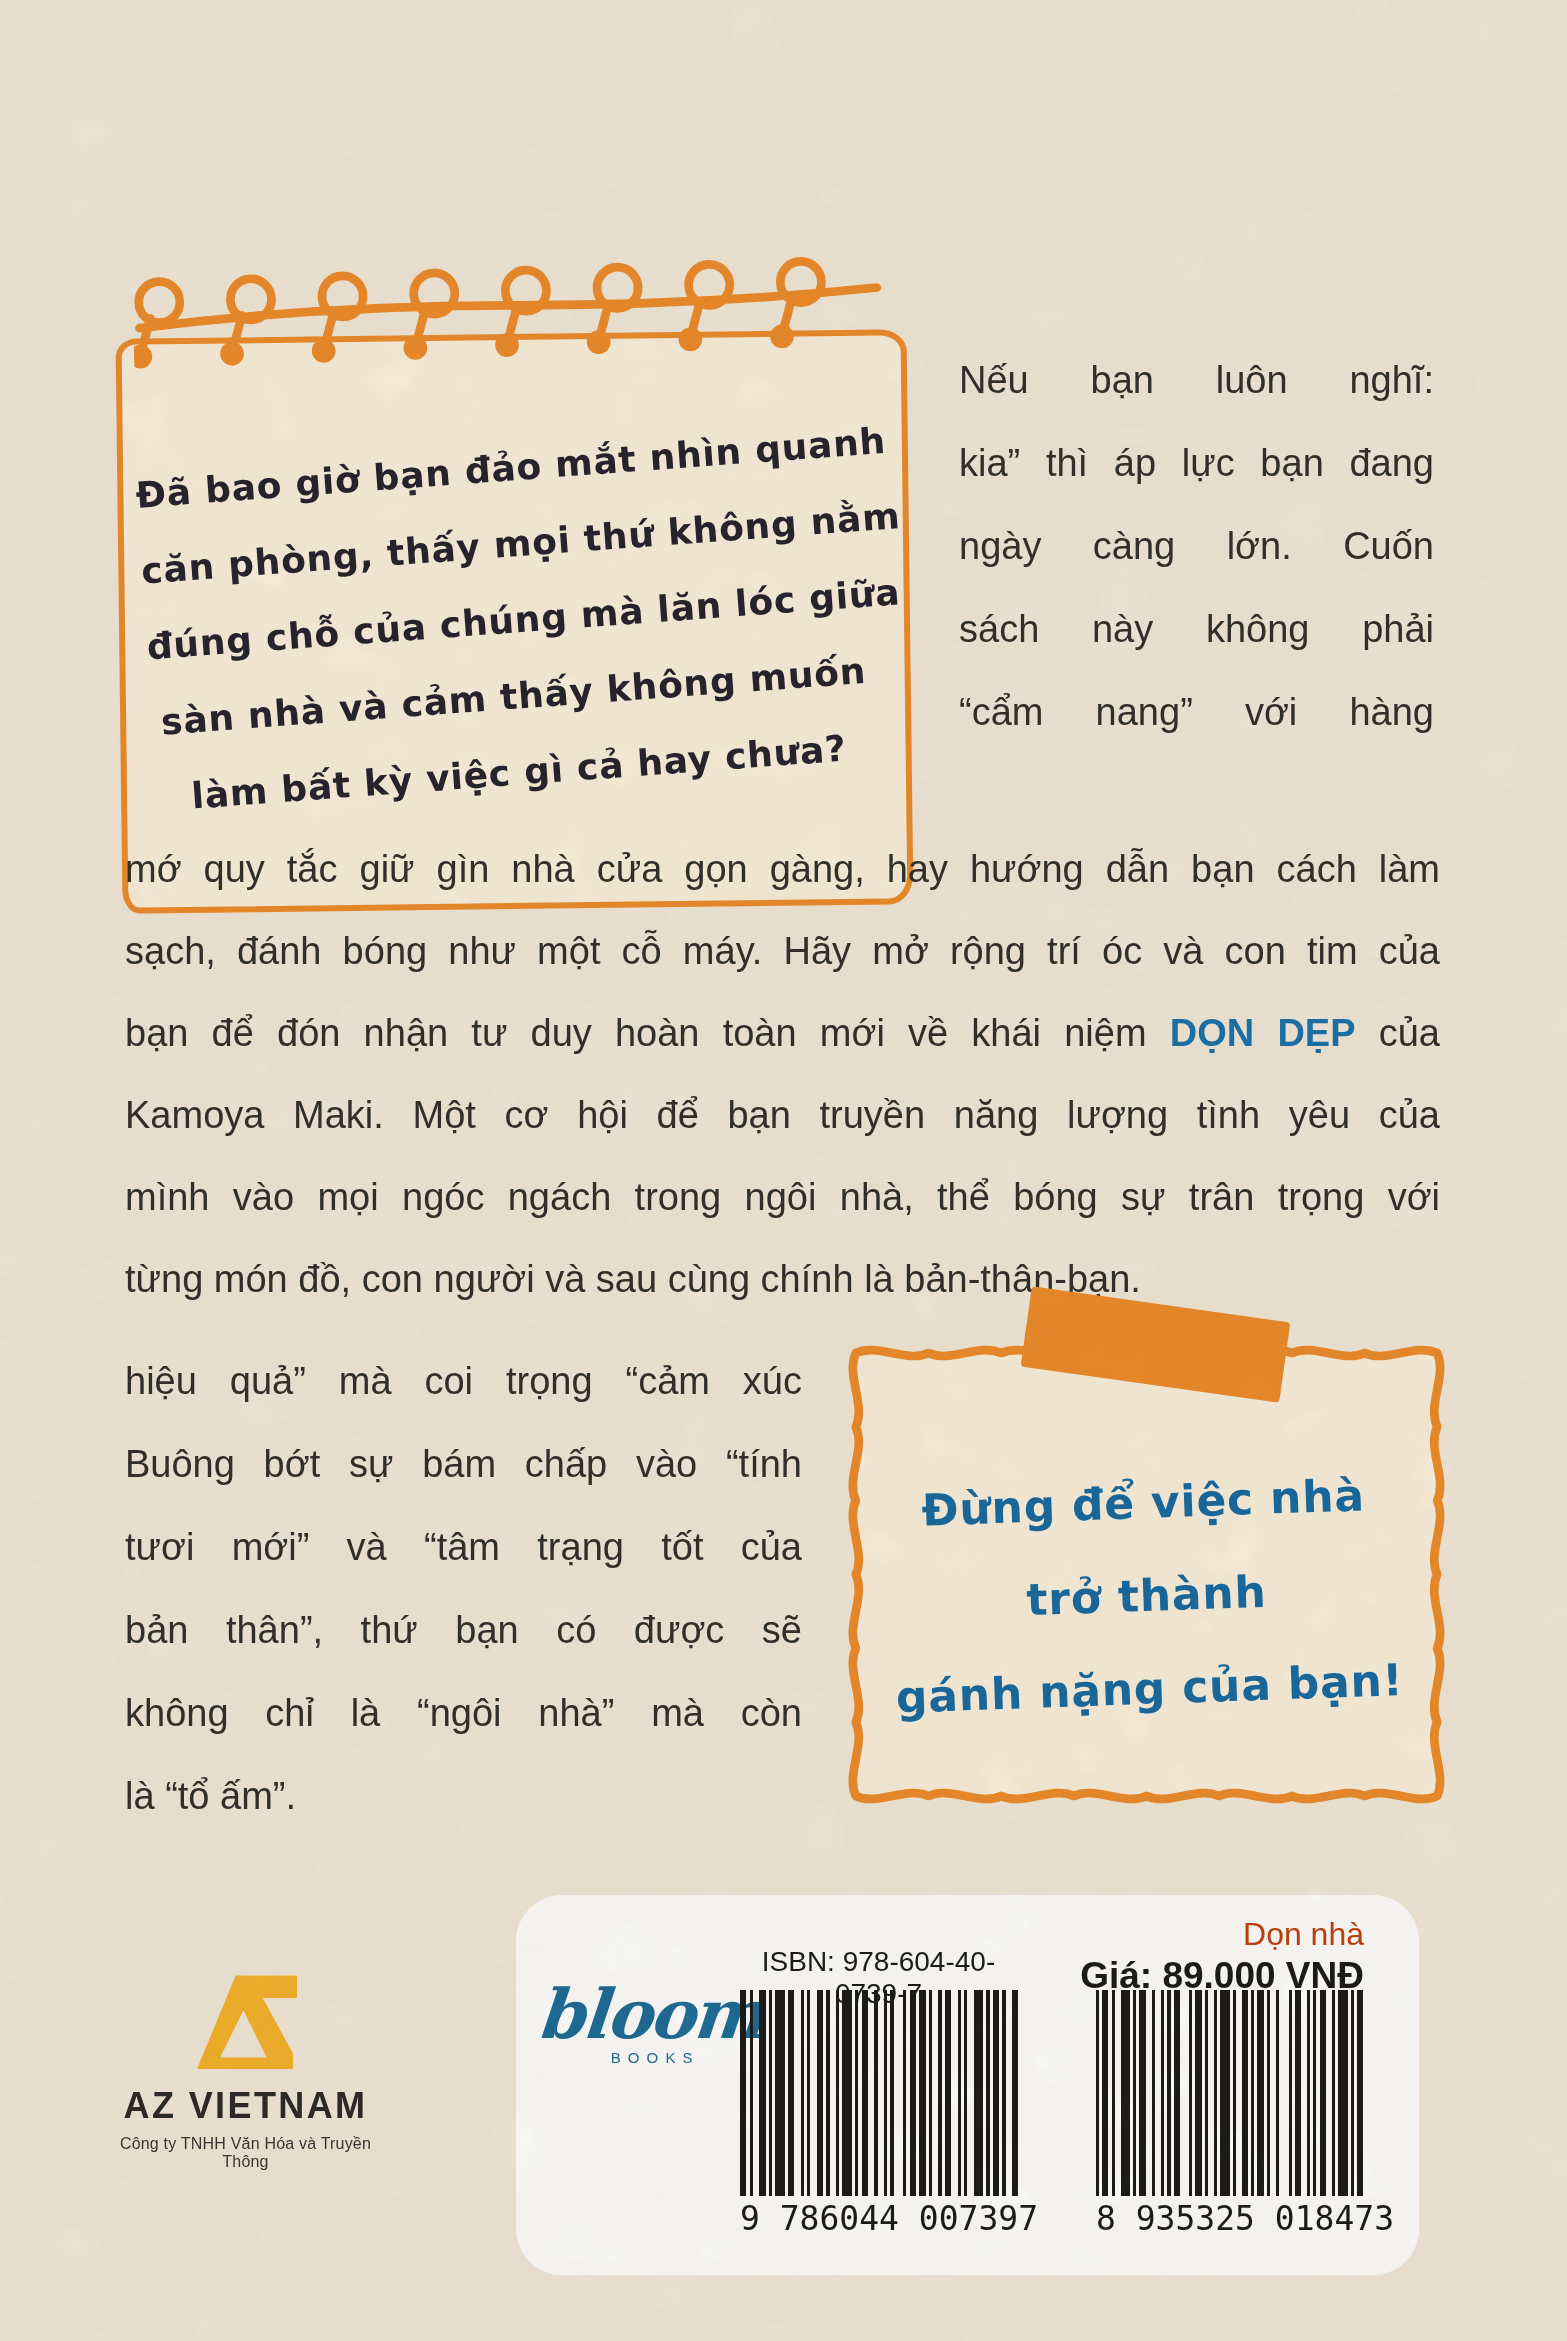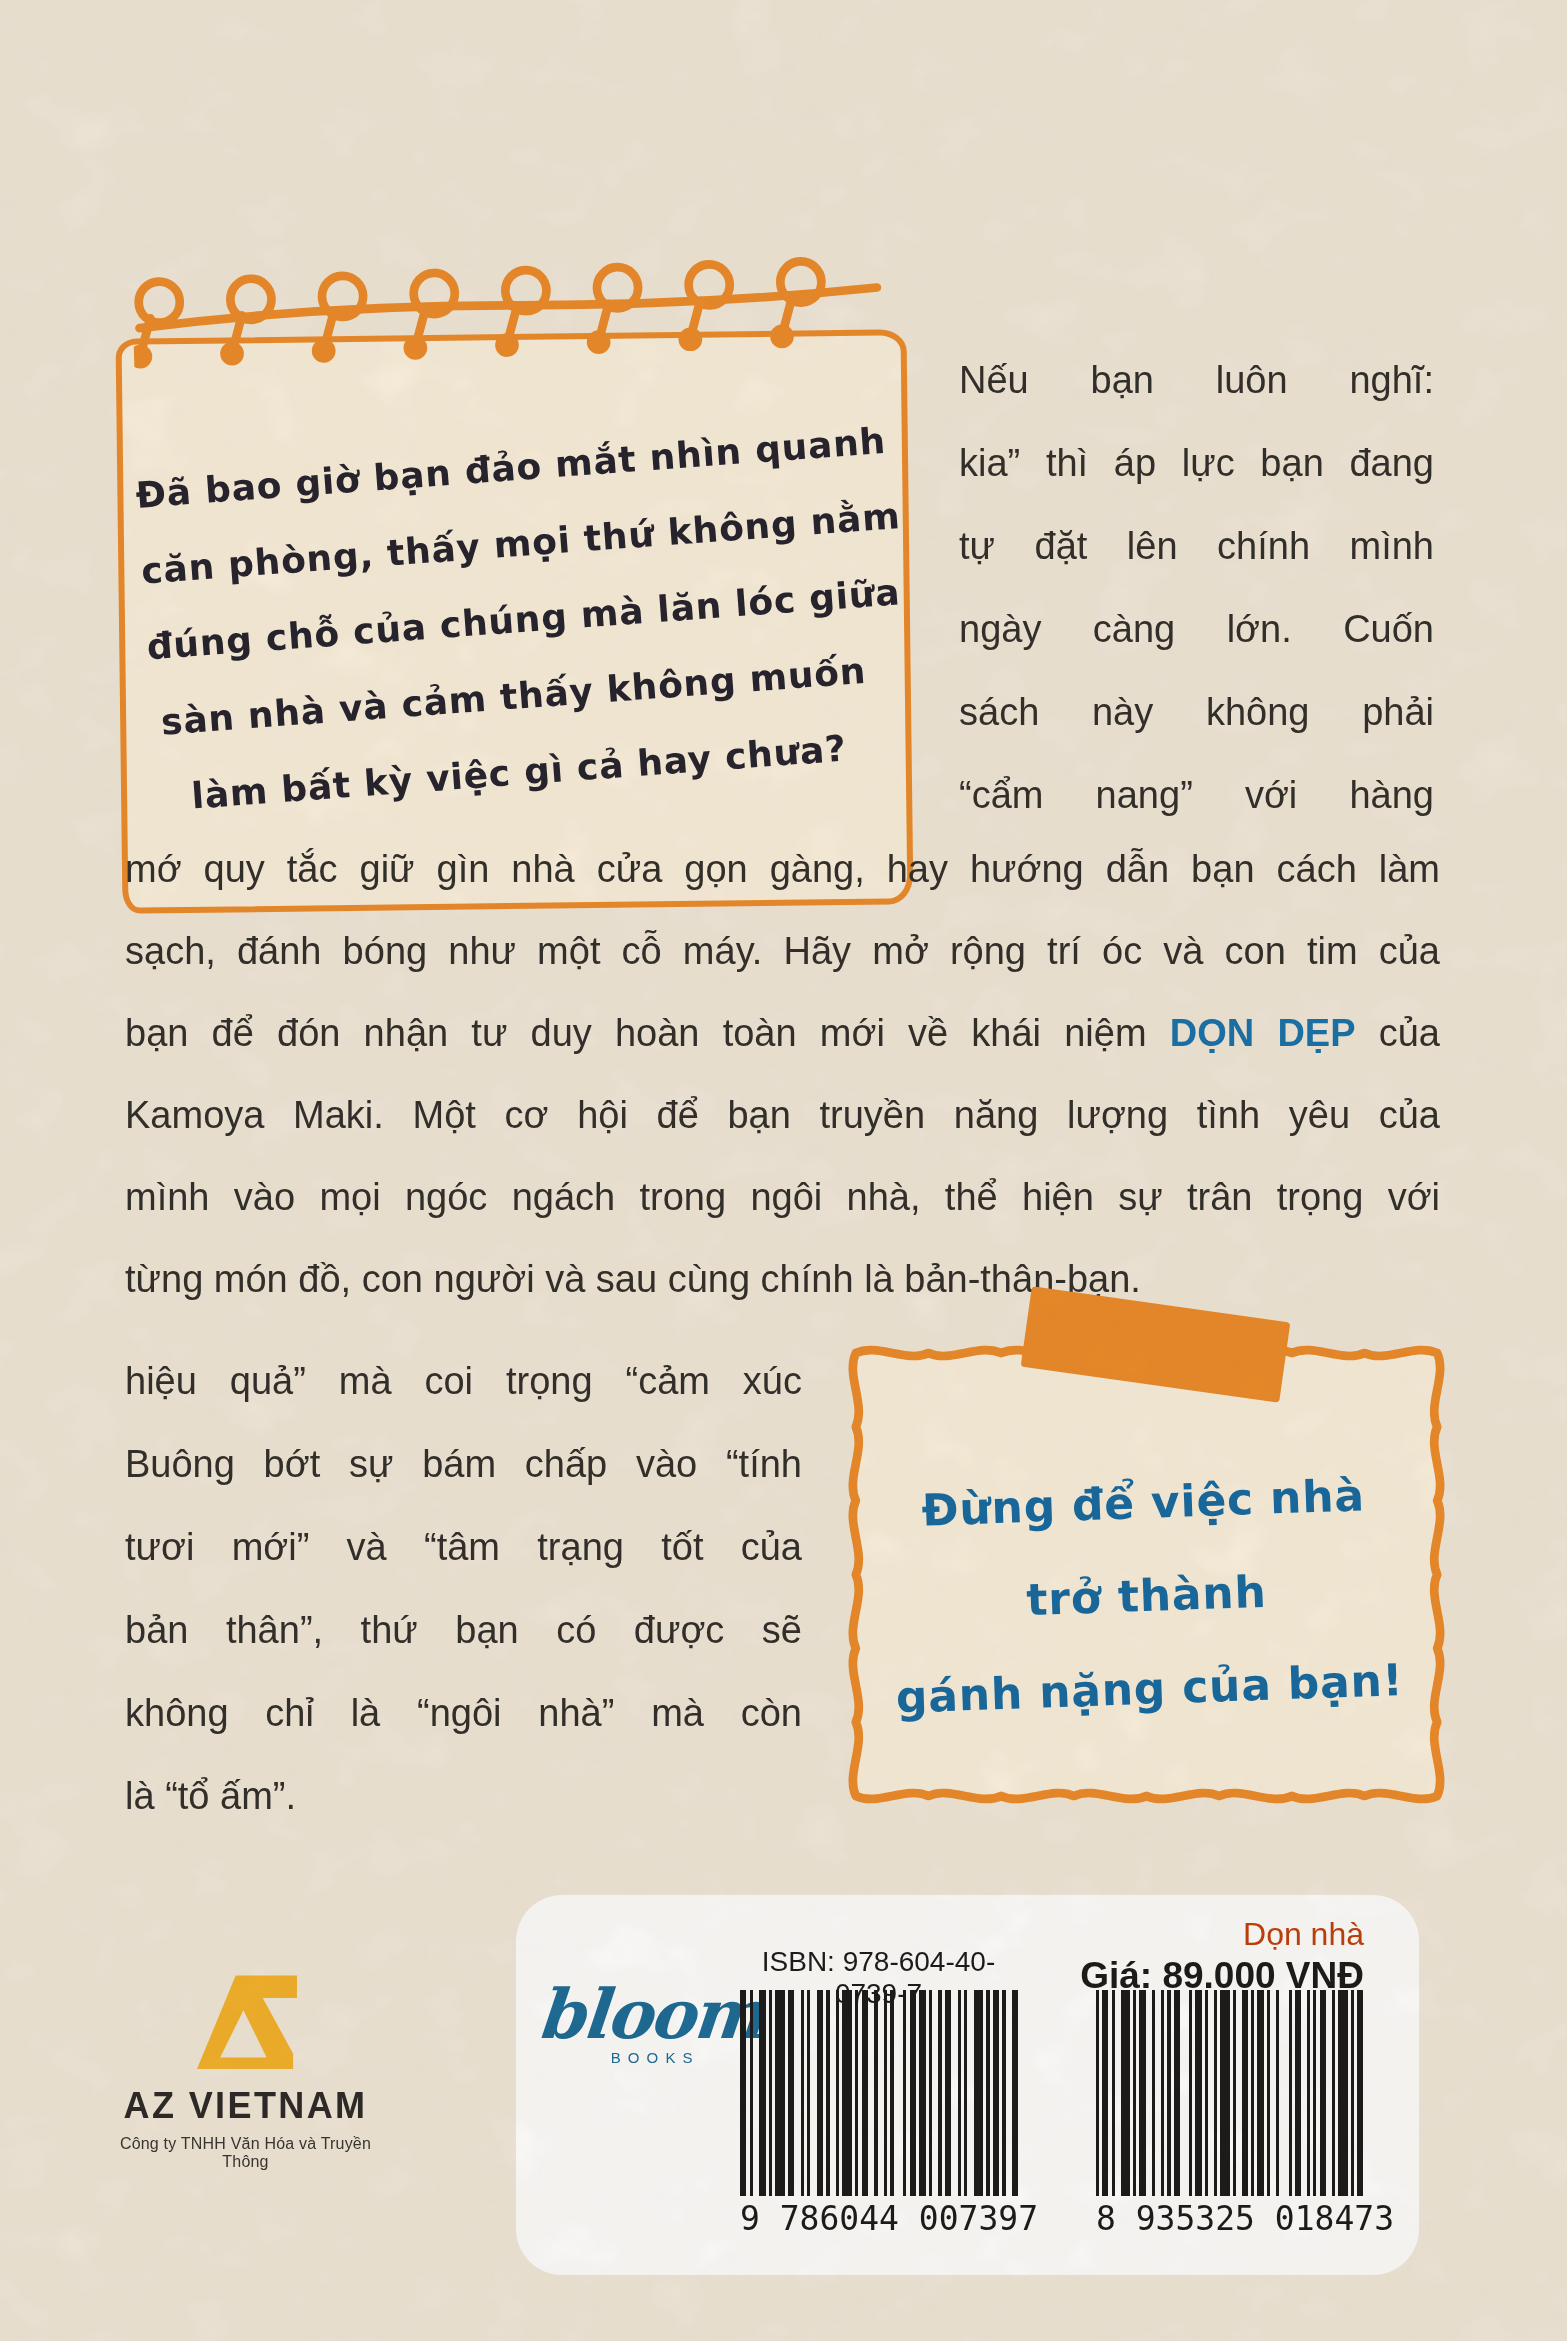--- a/index.html
+++ b/index.html
@@ -125,32 +125,31 @@
     <div>Đã bao giờ bạn đảo mắt nhìn quanh</div>
     <div>căn phòng, thấy mọi thứ không nằm</div>
     <div>đúng chỗ của chúng mà lăn lóc giữa</div>
     <div>sàn nhà và cảm thấy không muốn</div>
     <div>làm bất kỳ việc gì cả hay chưa?</div>
   </div>
 
   <div class="col-right">
     <div class="jline">Nếu bạn luôn nghĩ:</div>
     <div class="jline">kia” thì áp lực bạn đang</div>
-    <div class="jline">tự đặt lên chính mình</div>
     <div class="jline">ngày càng lớn. Cuốn</div>
     <div class="jline">sách này không phải</div>
     <div class="jline">“cẩm nang” với hàng</div>
   </div>
 
   <div class="para-main">
     <div class="jline">mớ quy tắc giữ gìn nhà cửa gọn gàng, hay hướng dẫn bạn cách làm</div>
     <div class="jline">sạch, đánh bóng như một cỗ máy. Hãy mở rộng trí óc và con tim của</div>
     <div class="jline"><span>bạn để đón nhận tư duy hoàn toàn mới về khái niệm </span><span class="hl">DỌN DẸP</span><span> của</span></div>
     <div class="jline">Kamoya Maki. Một cơ hội để bạn truyền năng lượng tình yêu của</div>
-    <div class="jline">mình vào mọi ngóc ngách trong ngôi nhà, thể hiện sự trân trọng với</div>
+    <div class="jline">mình vào mọi ngóc ngách trong ngôi nhà, thể bóng sự trân trọng với</div>
     <div class="jline jlast">từng món đồ, con người và sau cùng chính là bản-thân-bạn.</div>
   </div>
 
   <div class="para-left">
     <div class="jline">hiệu quả” mà coi trọng “cảm xúc</div>
     <div class="jline">Buông bớt sự bám chấp vào “tính</div>
     <div class="jline">tươi mới” và “tâm trạng tốt của</div>
     <div class="jline">bản thân”, thứ bạn có được sẽ</div>
     <div class="jline">không chỉ là “ngôi nhà” mà còn</div>
     <div class="jline jlast">là “tổ ấm”.</div>

